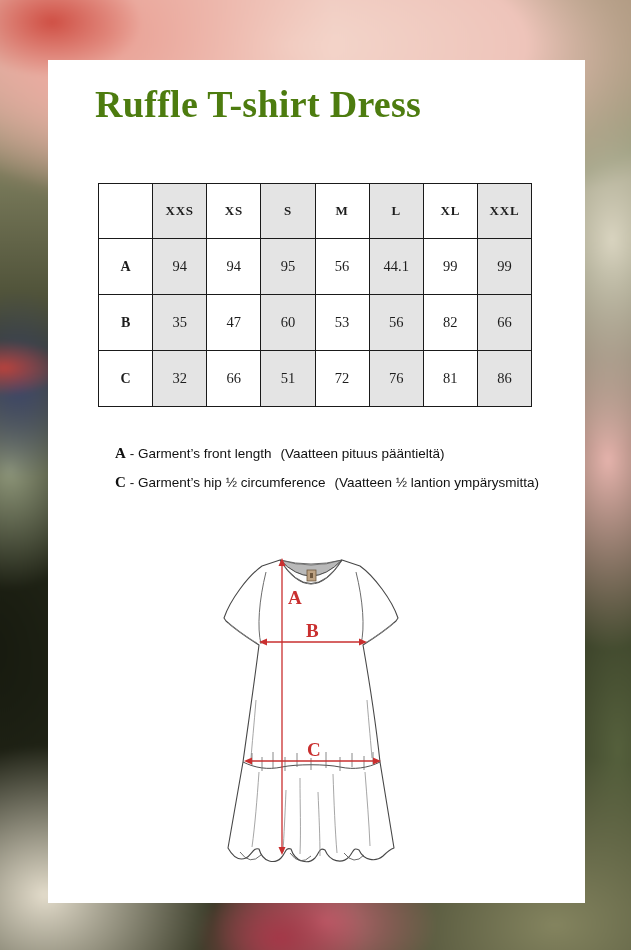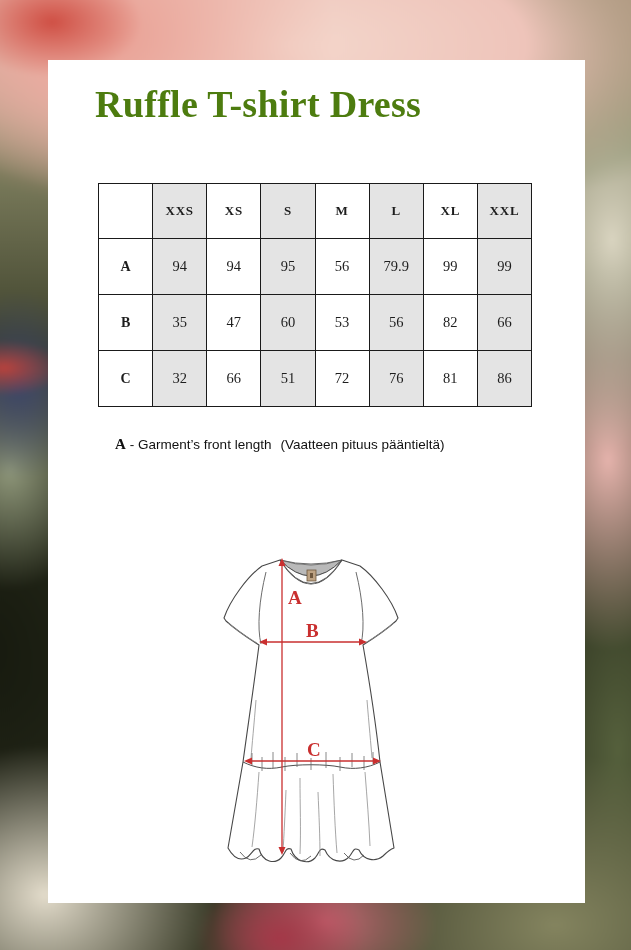--- a/index.html
+++ b/index.html
@@ -43,21 +43,21 @@
     font-family:"Liberation Serif",serif;color:#1d1d1d;text-align:center;
   }
   .size-table th,.size-table td{border:1px solid #1a1a1a;padding:4px;}
   .size-table thead tr{height:55px;}
   .size-table tbody tr{height:56px;}
   .size-table th.col-h{font-weight:700;font-size:13px;letter-spacing:.8px;}
   .size-table th.row-h{font-weight:700;font-size:14px;}
   .size-table td{font-size:14.5px;}
   .size-table .shade{background:#e4e4e4;}
   .legend{position:absolute;left:67px;top:373px;color:#111;}
-  .legend-row{height:22px;line-height:22px;font-size:13.5px;white-space:nowrap;}
+  .legend-row{height:22px;line-height:27px;font-size:13.5px;white-space:nowrap;margin-top:7px;}
   .legend-letter{font-family:"Liberation Serif",serif;font-weight:700;font-size:15px;margin-right:4px;}
   .legend-fi{margin-left:9px;}
   svg.dress{position:absolute;left:142px;top:485px;}
   .outline{fill:#ffffff;stroke:#474747;stroke-width:1.1;stroke-linejoin:round;}
   .seam{fill:none;stroke:#5a5a5a;stroke-width:.9;}
   .faint{fill:none;stroke:#8f8f8f;stroke-width:.8;}
   .tick{stroke:#6a6a6a;stroke-width:.8;}
   .red{stroke:var(--measure,#c92f2f);stroke-width:1.3;fill:none;}
   .redfill{fill:var(--measure,#c92f2f);stroke:none;}
   .mlabel{font-family:"Liberation Serif",serif;font-weight:700;font-size:19px;fill:var(--measure,#c92f2f);}
@@ -84,21 +84,21 @@
           <th class="col-h shade">XXL</th>
         </tr>
     </thead>
     <tbody>
         <tr>
           <th class="row-h">A</th>
           <td class="shade">94</td>
           <td>94</td>
           <td class="shade">95</td>
           <td>56</td>
-          <td class="shade">79.9</td>
+          <td class="shade">44.1</td>
           <td>99</td>
           <td class="shade">99</td>
         </tr>
         <tr>
           <th class="row-h">B</th>
           <td class="shade">35</td>
           <td>47</td>
           <td class="shade">60</td>
           <td>53</td>
           <td class="shade">56</td>
@@ -113,20 +113,21 @@
           <td>72</td>
           <td class="shade">76</td>
           <td>81</td>
           <td class="shade">86</td>
         </tr>
       </tbody>
   </table>
 
   <div class="legend">
       <div class="legend-row"><span class="legend-letter">A</span><span>- Garment’s front length</span><span class="legend-fi">(Vaatteen pituus pääntieltä)</span></div>
+      <div class="legend-row"><span class="legend-letter">C</span><span>- Garment’s hip ½ circumference</span><span class="legend-fi">(Vaatteen ½ lantion ympärysmitta)</span></div>
     </div>
 
   <svg class="dress" width="260" height="345" viewBox="190 545 260 345" xmlns="http://www.w3.org/2000/svg">
 
     <path class="outline" d="
       M 280 560 L 262 566
       C 248 576 230 600 224 618 L 226 621
       C 236 630 248 638 259 645
       C 254 685 248 725 243 762
       L 228 848

